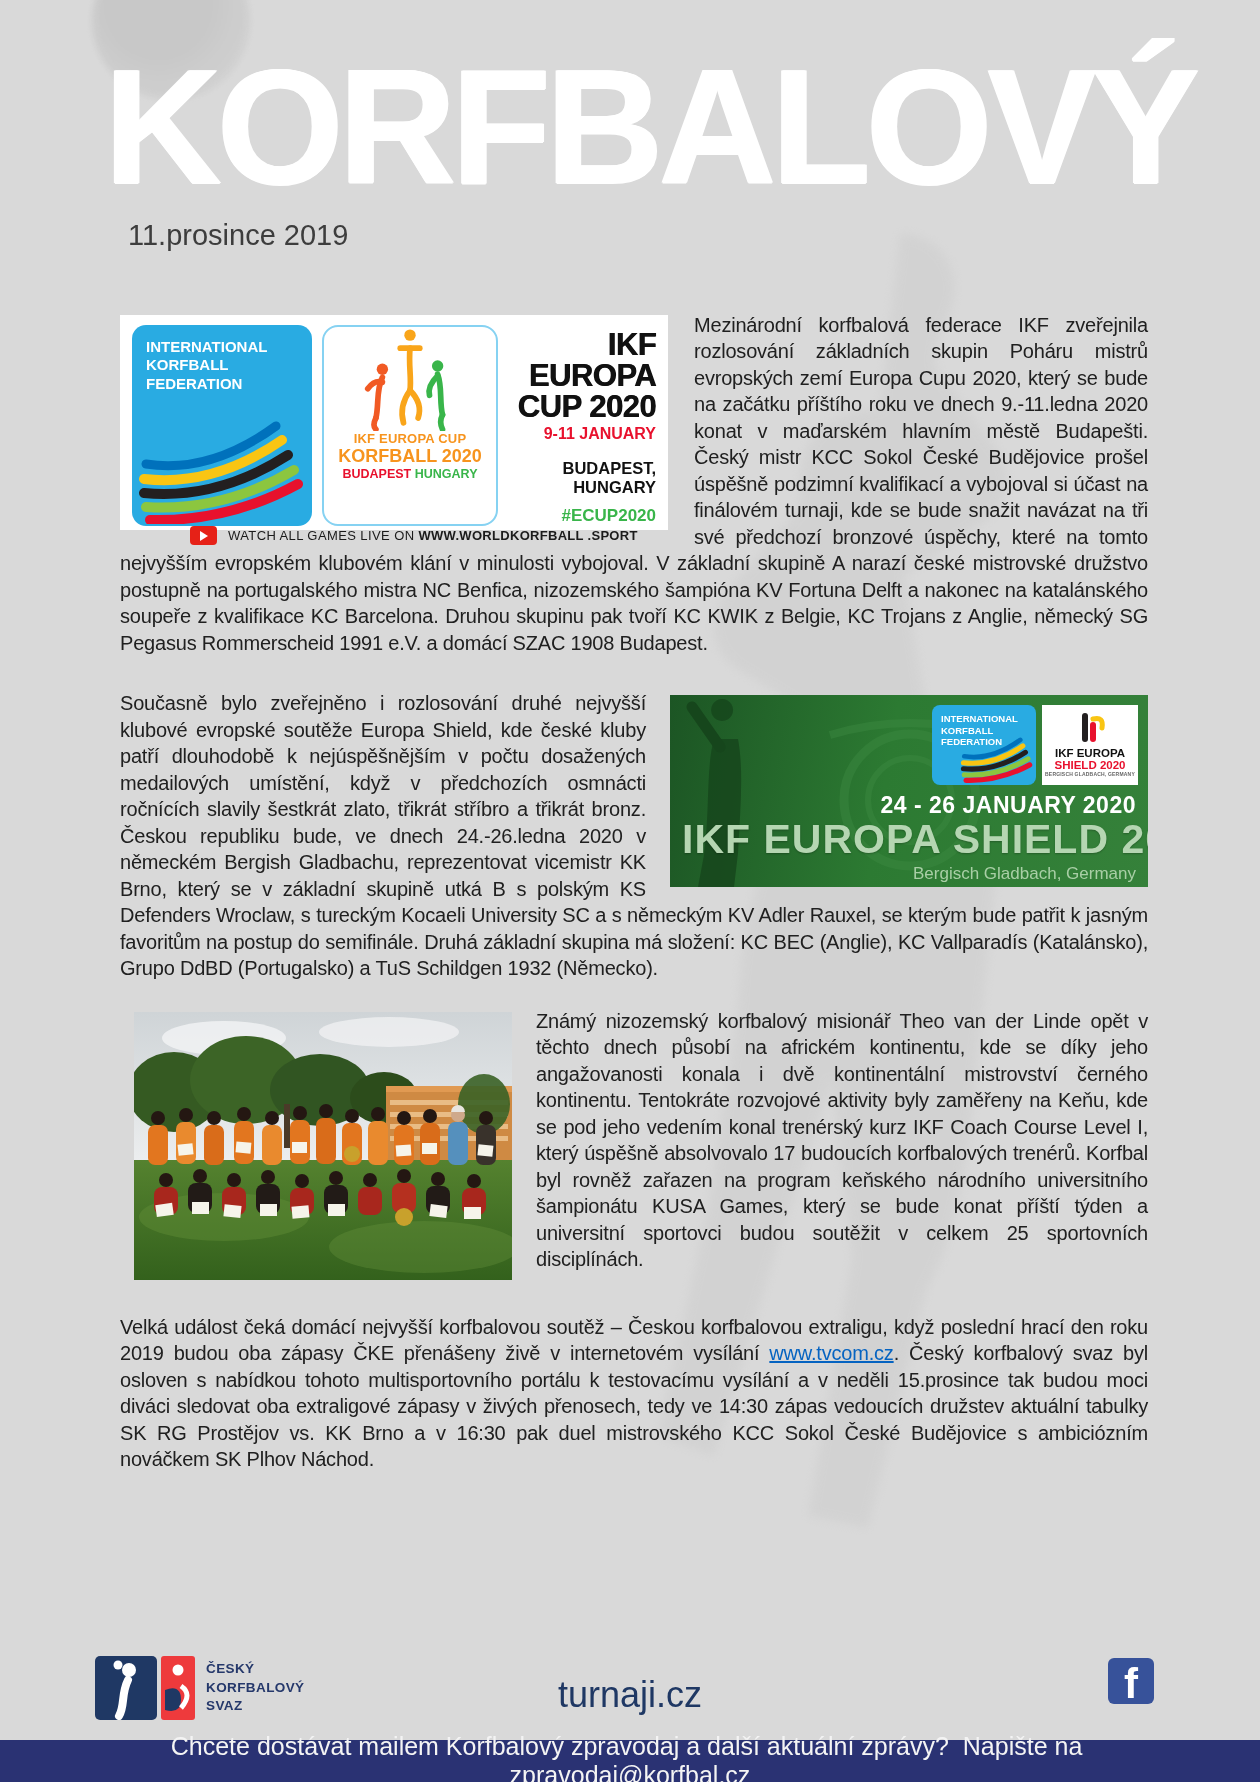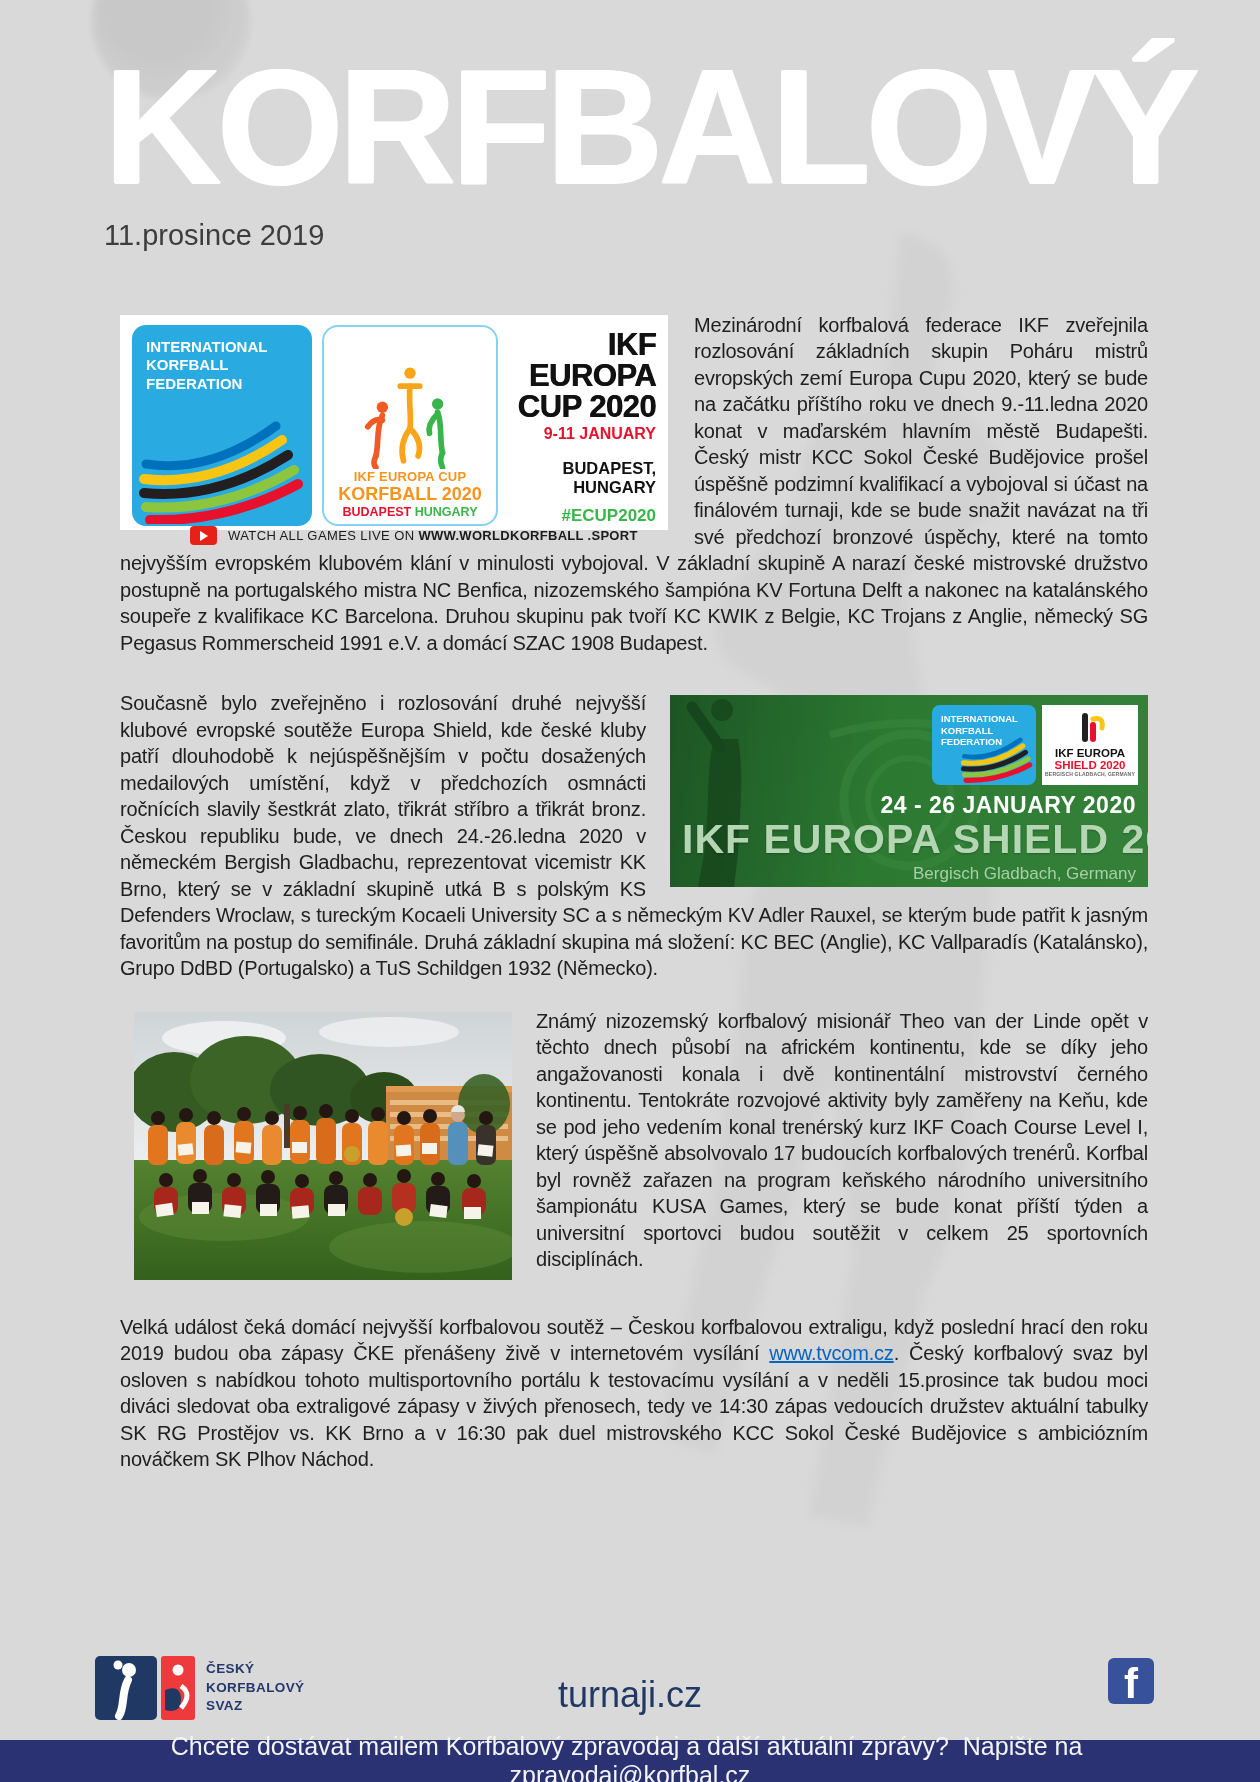--- a/index.html
+++ b/index.html
@@ -24,21 +24,21 @@
     letter-spacing:-5px;
     text-shadow:1px 0 0 #fff,-1px 0 0 #fff,0 1px 0 #fff;
     white-space:nowrap;
   }
   .title-row { display:flex; align-items:flex-end; gap:95px; margin-top:22px; }
   .nl-subtitle {
     font-size:94px; font-weight:700; color:#ffffff; line-height:.82; letter-spacing:-3px;
     text-shadow:1px 0 0 #fff,-1px 0 0 #fff;
   }
   .nl-issue { font-size:95px; font-weight:700; color:#c4c4c4; line-height:.82; transform:translateY(12px); letter-spacing:-1px; }
-  .nl-date { margin-top:22px; font-size:29px; color:#3d3d3d; }
+  .nl-date { margin-top:22px; font-size:29px; color:#3d3d3d;margin-left:24px; }
   
   .content-col { width:1028px; margin-left:120px; }
   .article { position:relative; }
   .article::after { content:""; display:block; clear:both; }
   .body-text { font-size:20px; line-height:26.5px; text-align:justify; color:#202020; letter-spacing:-.2px; }
   .prel { white-space:pre-line; }
   a.inline-link { color:#0563c1; text-decoration:underline; }
   
   .cup-banner {
     float:left; width:548px; height:215px; background:#ffffff;
@@ -47,21 +47,21 @@
   }
   .cup-main { display:flex; flex:1; gap:10px; }
   .ikf-box {
     position:relative; width:180px; background:#29abe2; border-radius:14px;
     padding:13px 0 0 14px; color:#fff; font-weight:700; font-size:15px; line-height:1.25;
     overflow:hidden; flex-shrink:0;
   }
   .ikf-box svg.swoosh { position:absolute; left:4px; bottom:2px; }
   .cup-logo-box {
     width:176px; flex-shrink:0; border:2px solid #86d2f2; border-radius:16px; background:#fff;
-    display:flex; flex-direction:column; align-items:center; justify-content:flex-end; padding-bottom:5px;
+    display:flex; flex-direction:column; align-items:center; padding-bottom:5px;
   }
   .cup-logo-l1 { color:#f7941e; font-weight:700; font-size:13px; letter-spacing:.2px; }
   .cup-logo-l2 { color:#f7941e; font-weight:700; font-size:18px; }
   .cup-logo-l3 { font-size:12.5px; font-weight:700; }
   .cup-logo-l3 .city { color:#e8112d; }
   .cup-logo-l3 .country { color:#39b54a; }
   .cup-right { flex:1; text-align:right; padding:4px 2px 0 0; }
   .cup-title { font-size:31px; font-weight:700; color:#111; line-height:1.0; letter-spacing:-.5px;
     text-shadow:.6px 0 0 #111; }
   .cup-dates { color:#e8112d; font-weight:700; font-size:16px; margin-top:3px; }

